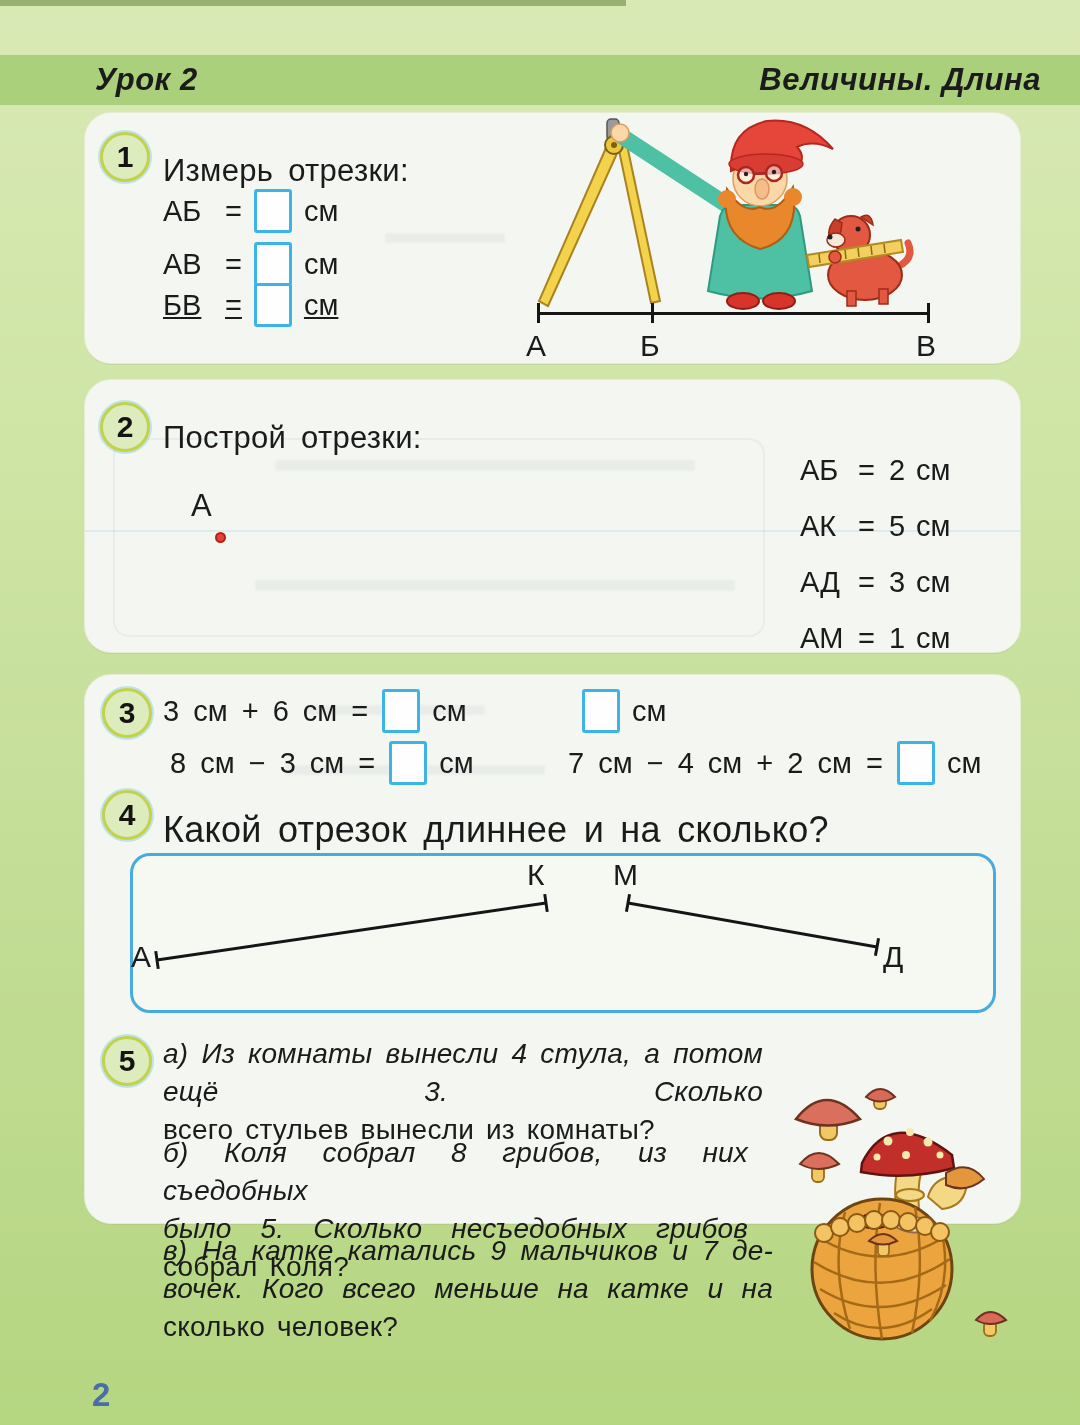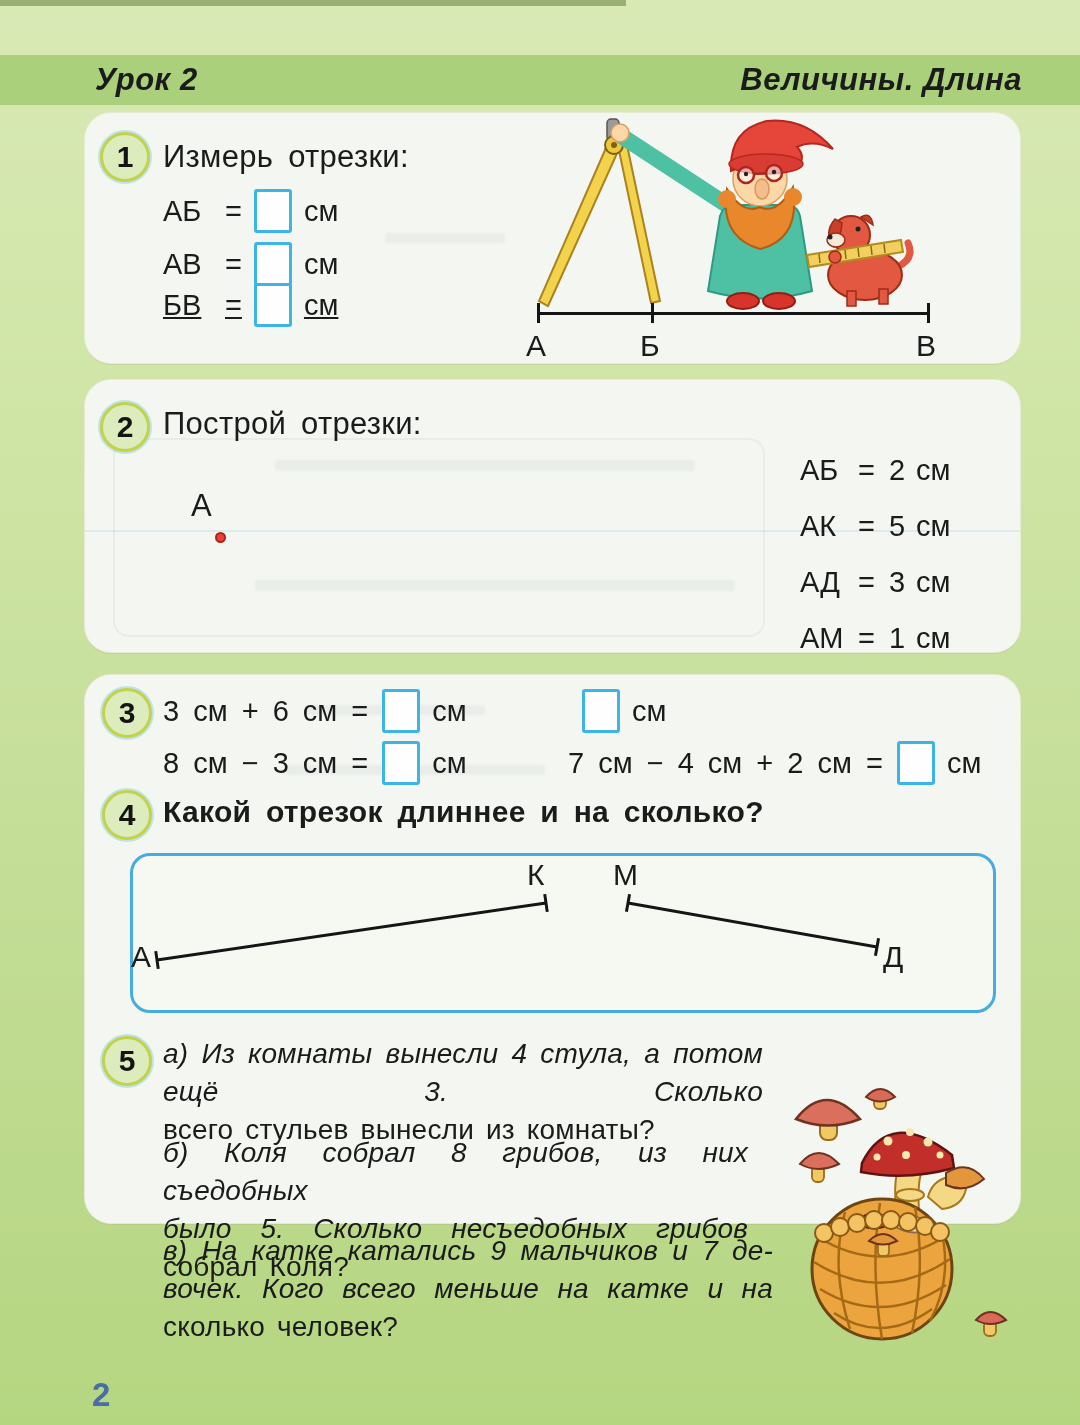--- a/index.html
+++ b/index.html
@@ -4,37 +4,37 @@
 <style>
   html,body{margin:0;padding:0;}
   .page{
     position:relative;width:1080px;height:1425px;overflow:hidden;
     font-family:"Liberation Sans","DejaVu Sans",sans-serif;color:#1b1b1b;
     background:linear-gradient(180deg,#d9e9b5 0%,#cfe5a6 30%,#c3dd96 62%,#b5d681 100%);
   }
   .scan-edge{position:absolute;left:0;top:0;width:58%;height:6px;background:#64813f;opacity:.55;}
   .header-band{
     position:absolute;left:0;top:55px;width:1080px;height:50px;background:#abd07b;
-    display:flex;align-items:center;justify-content:space-between;padding:0 58px 0 95px;box-sizing:border-box;
+    display:flex;align-items:center;justify-content:space-between;padding:0 39px 0 95px;box-sizing:border-box;
   }
   .header-band .h-txt{font-size:31px;font-weight:bold;font-style:italic;letter-spacing:.5px;}
   .card{
     position:absolute;left:85px;width:935px;background:#f4f7f1;border-radius:26px;
     box-shadow:0 0 0 1px #e6ecd4, 0 2px 0 rgba(170,185,130,.35);
   }
   .card1{top:113px;height:250px;}
   .card2{top:380px;height:272px;}
   .card3{top:675px;height:548px;}
   .badge{
     position:absolute;width:50px;height:50px;border-radius:50%;
     background:#dcecbc;border:3px solid #c3d14b;box-shadow:0 0 0 2px rgba(110,200,210,.4);
     display:flex;align-items:center;justify-content:center;
     font-size:30px;font-weight:bold;color:#141414;box-sizing:border-box;
   }
-  .title{position:absolute;font-size:31px;letter-spacing:.3px;word-spacing:6px;}
+  .title{position:absolute;font-size:31px;letter-spacing:.3px;word-spacing:6px;margin-top:14px;}
   .eqrow{position:absolute;display:flex;align-items:center;font-size:29px;word-spacing:7px;}
   .eqrow .lbl{display:inline-block;width:58px;}
   .eqrow .eq{margin:0 12px 0 4px;}
   .abox{
     display:inline-block;width:38px;height:44px;border:3px solid #3db4e6;border-radius:3px;
     background:#fdfefd;box-sizing:border-box;
   }
   .eqrow .unit{margin-left:12px;}
   .seg1{position:absolute;left:452px;top:190px;width:395px;height:62px;}
   .seg1 .line{position:absolute;left:0;top:9px;width:393px;height:3px;background:#151515;}
@@ -211,36 +211,36 @@
 
   <div class="card card3">
     <div class="ghost" style="left:220px;top:30px;width:180px;height:10px;"></div>
     <div class="ghost" style="left:200px;top:90px;width:260px;height:10px;"></div>
 
     <div class="t3row" style="left:78px;top:14px;">
       <span>3 см + 6 см =</span>
       <span class="abox"></span>
       <span class="unit">см</span>
     </div>
-    <div class="t3row" style="left:78px;top:66px;text-align:right;">
+    <div class="t3row" style="left:85px;top:66px;text-align:right;">
       <span>8 см − 3 см =</span>
       <span class="abox"></span>
       <span class="unit">см</span>
     </div>
     <div class="t3row" style="left:483px;top:14px;">
       <span class="abox"></span>
       <span class="unit">см</span>
     </div>
     <div class="t3row" style="left:483px;top:66px;">
       <span>7 см − 4 см + 2 см =</span>
       <span class="abox"></span>
       <span class="unit">см</span>
     </div>
 
-    <div class="title" style="left:78px;top:120px;font-size:30px;font-weight:bold;">Какой отрезок длиннее и на сколько?</div>
+    <div class="title" style="left:78px;top:120px;font-size:36px;">Какой отрезок длиннее и на сколько?</div>
     <div class="segbox">
       <svg width="860" height="154" viewBox="0 0 860 154">
         <line x1="24" y1="104" x2="413" y2="47" stroke="#151515" stroke-width="3"></line>
         <line x1="495" y1="47" x2="744" y2="91" stroke="#151515" stroke-width="3"></line>
         <line x1="24" y1="95" x2="24" y2="113" stroke="#151515" stroke-width="3" transform="rotate(-8 24 104)"></line>
         <line x1="413" y1="38" x2="413" y2="56" stroke="#151515" stroke-width="3" transform="rotate(-8 413 47)"></line>
         <line x1="495" y1="38" x2="495" y2="56" stroke="#151515" stroke-width="3" transform="rotate(10 495 47)"></line>
         <line x1="744" y1="82" x2="744" y2="100" stroke="#151515" stroke-width="3" transform="rotate(10 744 91)"></line>
       </svg>
       <span class="pt" style="left:394px;top:2px;">К</span>

